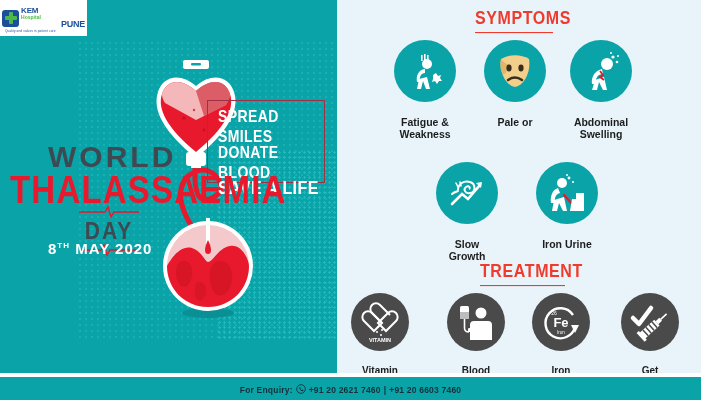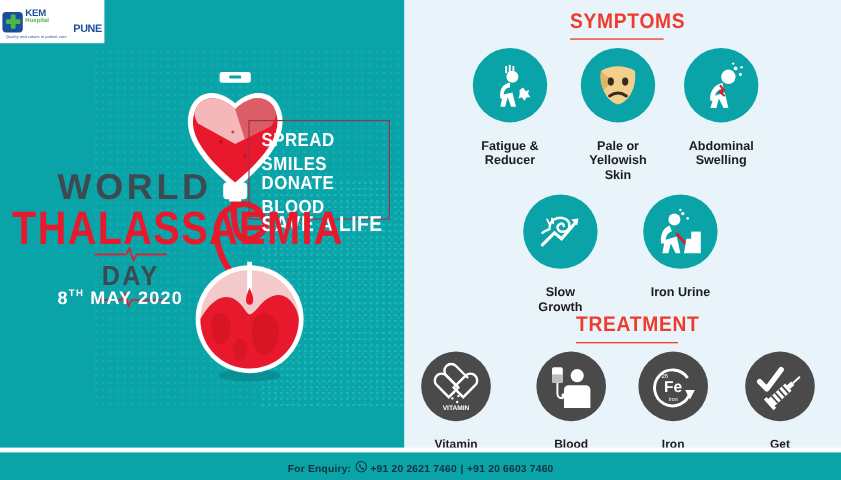--- a/index.html
+++ b/index.html
@@ -165,37 +165,36 @@
         <path d="M20 18 C13 19 11 25 12 31 L15 31 C14 26 16 22 20 22 Z" fill="#fff"></path>
         <path d="M14 28 L12 38 L16 38 L18 30 L21 38 L25 38 L22 26 Z" fill="#fff"></path>
         <rect x="16" y="4" width="1.6" height="6" fill="#fff"></rect>
           <rect x="19" y="3" width="1.6" height="7" fill="#fff"></rect>
         <rect x="22" y="4" width="1.6" height="6" fill="#fff"></rect>
         <path d="M28 24 l3-2 2 3 3-1 -1 3 2 3 -3 0 -2 3 -2-3 -3 1 1-3Z" fill="#fff"></path>
       </svg>
     </div>
     <div class="lbl">
       <span>Fatigue &amp;</span><br>
-      <span>Reducer</span>
+      <span>Weakness</span>
     </div>
   </div>
 
   <div class="item" style="left:481px;top:40px;width:68px;">
     <div class="circ circ-teal" style="width:62px;height:62px;">
       <svg width="36" height="40" viewBox="0 0 36 40">
         <path d="M4 8 C12 3 24 3 32 8 C34 20 28 34 18 36 C8 34 2 20 4 8Z" fill="#f2cf8a"></path>
         <path d="M4 8 C7 12 10 14 13 13 C10 22 6 26 5 22 C3 17 3 11 4 8Z" fill="#e0b469"></path>
         <ellipse cx="12" cy="17" rx="2.6" ry="3.4" fill="#3a2c1c"></ellipse>
         <ellipse cx="24" cy="17" rx="2.6" ry="3.4" fill="#3a2c1c"></ellipse>
         <path d="M11 29 Q18 24 25 29" fill="none" stroke="#3a2c1c" stroke-width="2.4" stroke-linecap="round"></path>
       </svg>
     </div>
     <div class="lbl">
       <span>Pale or</span><br>
-      <span>Yellowish Skin</span>
     </div>
   </div>
 
   <div class="item" style="left:435px;top:162px;width:64px;">
     <div class="circ circ-teal" style="width:62px;height:62px;">
       <svg width="42" height="38" viewBox="0 0 42 38">
         <path d="M6 30 L16 20 L22 25 L34 11" fill="none" stroke="#fff" stroke-width="2.6" stroke-linecap="round"></path>
         <path d="M30 9 L36 8 L35 14Z" fill="#fff"></path>
         <path d="M12 16 C12 10 18 6 24 8 C30 10 30 18 24 19 C19 20 17 15 20 13 C23 11 25 14 23 15" fill="none" stroke="#fff" stroke-width="2"></path>
         <path d="M12 17 C9 18 7 19 6 20" fill="none" stroke="#fff" stroke-width="2" stroke-linecap="round"></path>

